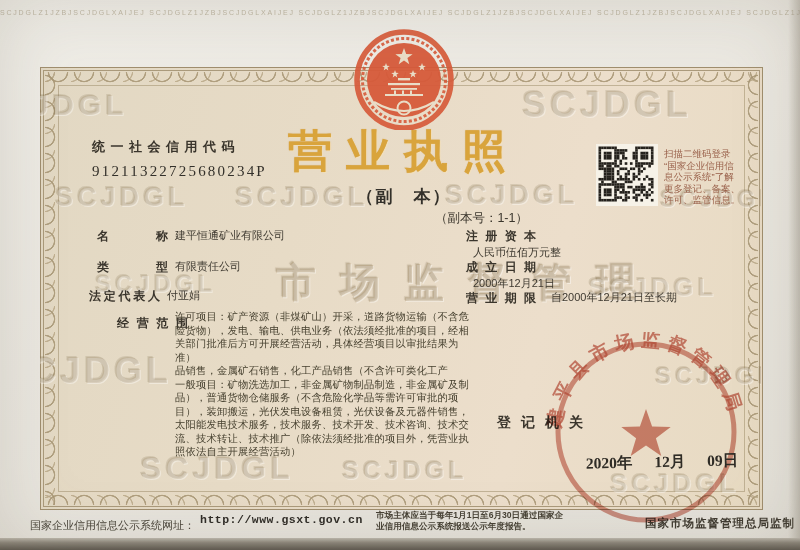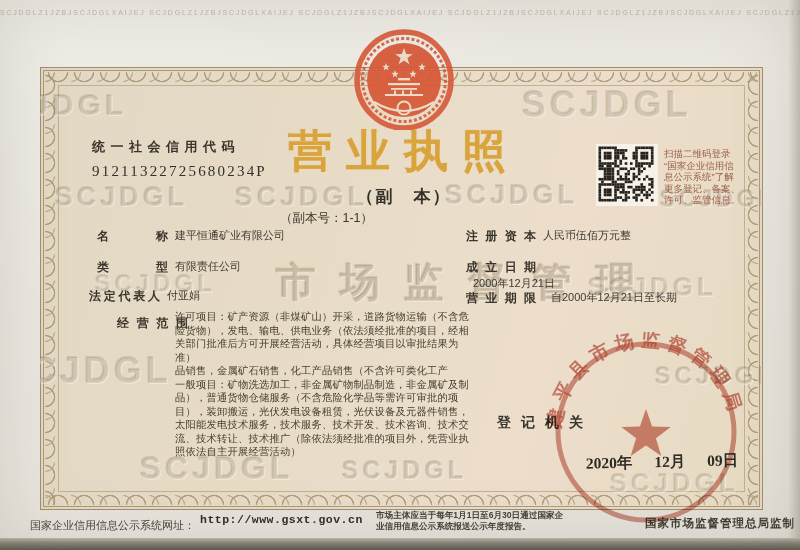--- a/index.html
+++ b/index.html
@@ -50,21 +50,21 @@
     font-size:7px; letter-spacing:1.8px; color:rgba(152,138,110,.55); z-index:2;}
   
   .emblem{position:absolute; left:352px; top:26px; z-index:5;}
   .credit{position:absolute; left:92px; top:138px; z-index:6;}
   .credit .lab{font-size:13px; font-weight:bold; letter-spacing:5.5px; color:#3a352c;}
   .credit .code{margin-top:7px; font-family:"Liberation Serif","DejaVu Serif",serif; font-size:15px; letter-spacing:2.2px; color:#33302a;}
   .title{position:absolute; left:268px; top:122px; width:272px; text-align:center; z-index:6;
     font-size:44px; font-weight:bold; letter-spacing:14px; color:#d9a43c;
     text-shadow:0 0 1px rgba(190,130,30,.55), 1px 1px 0 rgba(255,235,190,.5); white-space:nowrap;}
   .subtitle{position:absolute; left:280px; top:185px; width:248px; text-align:center; font-size:17px; font-weight:bold; letter-spacing:2px; color:#33302a; z-index:6;}
-  .copyno{position:absolute; left:280px; top:210px; width:248px; text-align:left; font-size:12.5px; color:#3a352c; z-index:6;}
+  .copyno{position:absolute; left:280px; top:210px; width:248px; text-align:right; font-size:12.5px; color:#3a352c; z-index:6;}
   .qrbox{position:absolute; left:596px; top:144px; z-index:6;}
   .qrcap{position:absolute; left:664px; top:148px; width:86px; font-size:9.5px; line-height:11.5px; color:#99604a; z-index:6;}
   
   .row{position:absolute; z-index:6; display:flex; align-items:flex-start;}
   .flabel{display:inline-block; font-size:12px; font-weight:bold; color:#3a352c; text-align:justify; text-align-last:justify; flex:none;}
   .flabel.w-left{width:71px;}
   .flabel.w-right{width:70px;}
   .fvalue{font-size:11px; color:#3f3a31; margin-left:7px; line-height:15px;}
   .fvalue.addr{width:205px; margin-left:9px; font-size:11.5px; line-height:14.5px;}
   .scope{position:absolute; left:175px; top:310px; width:290px; z-index:6;}
@@ -424,21 +424,21 @@
       <div class="scope-line">准）</div>
       <div class="scope-line">品销售，金属矿石销售，化工产品销售（不含许可类化工产</div>
       <div class="scope-line">一般项目：矿物洗选加工，非金属矿物制品制造，非金属矿及制</div>
       <div class="scope-line">品），普通货物仓储服务（不含危险化学品等需许可审批的项</div>
       <div class="scope-line">目），装卸搬运，光伏发电设备租赁，光伏设备及元器件销售，</div>
       <div class="scope-line">太阳能发电技术服务，技术服务、技术开发、技术咨询、技术交</div>
       <div class="scope-line">流、技术转让、技术推广（除依法须经批准的项目外，凭营业执</div>
       <div class="scope-line">照依法自主开展经营活动）</div>
     </div>
 
-  <div class="row" style="left:466px; top:228px;">
+  <div class="row" style="left:466px; top:228px;flex-direction:column;">
     <span class="flabel w-right">注册资本</span>
     <span class="fvalue">人民币伍佰万元整</span>
   </div>
   <div class="row" style="left:466px; top:259px;flex-direction:column;">
     <span class="flabel w-right">成立日期</span>
     <span class="fvalue">2000年12月21日</span>
   </div>
   <div class="row" style="left:466px; top:290px;gap:8px;">
     <span class="flabel w-right">营业期限</span>
     <span class="fvalue">自2000年12月21日至长期</span>

